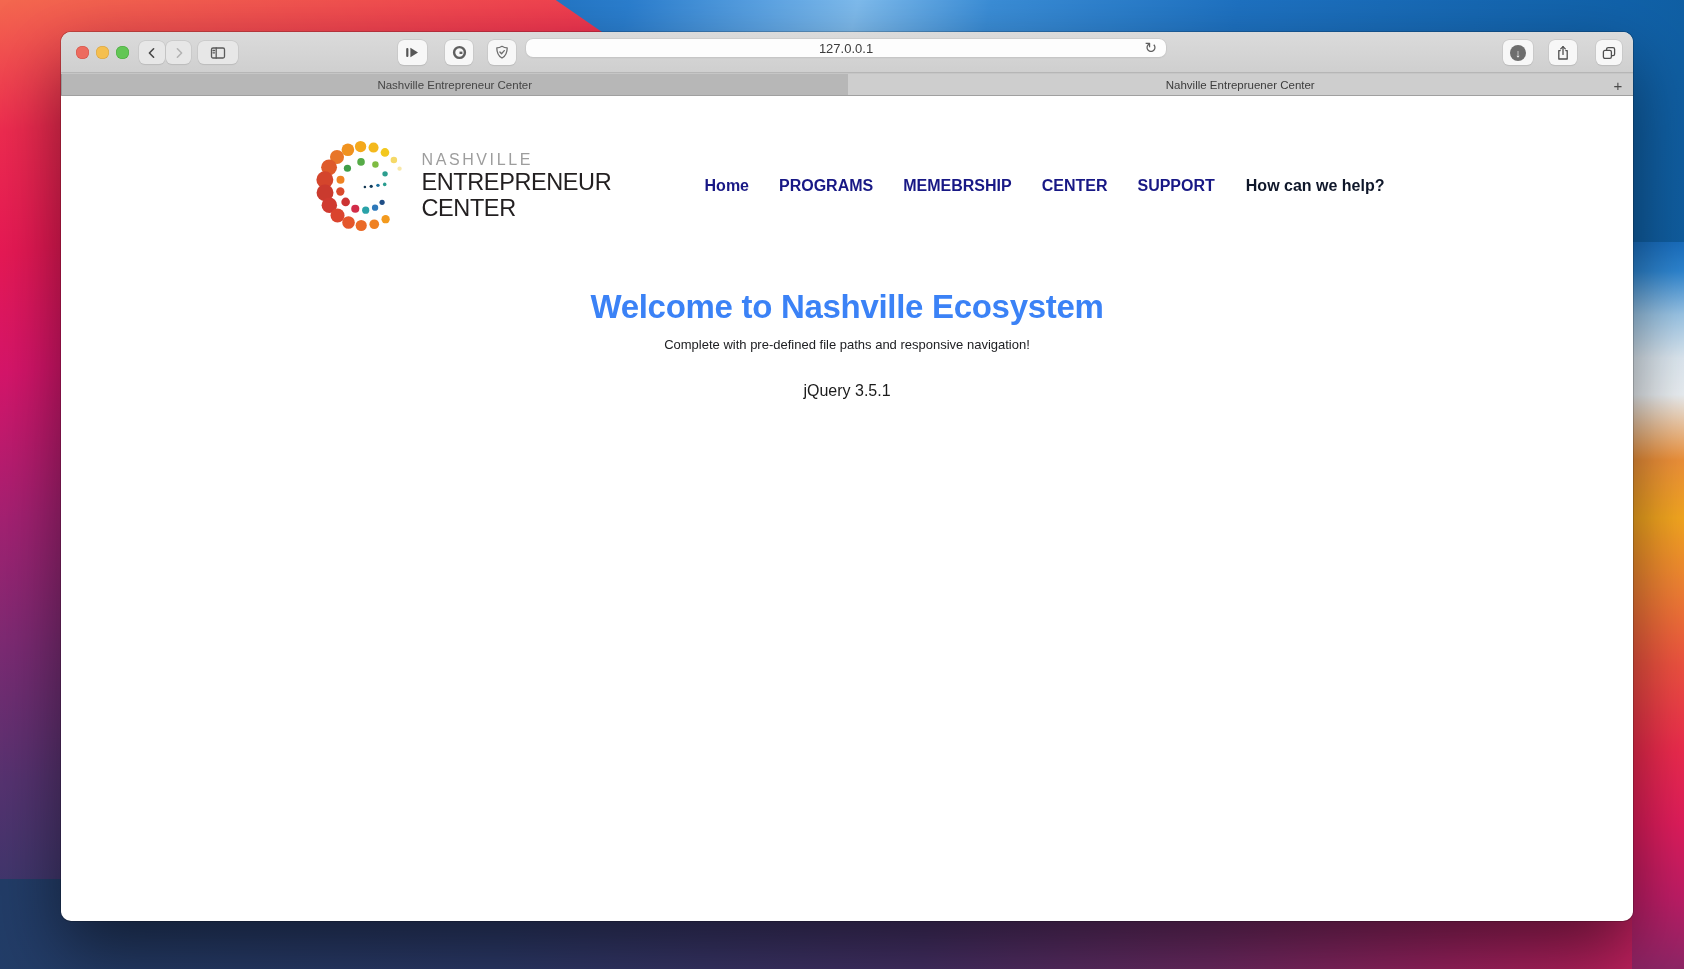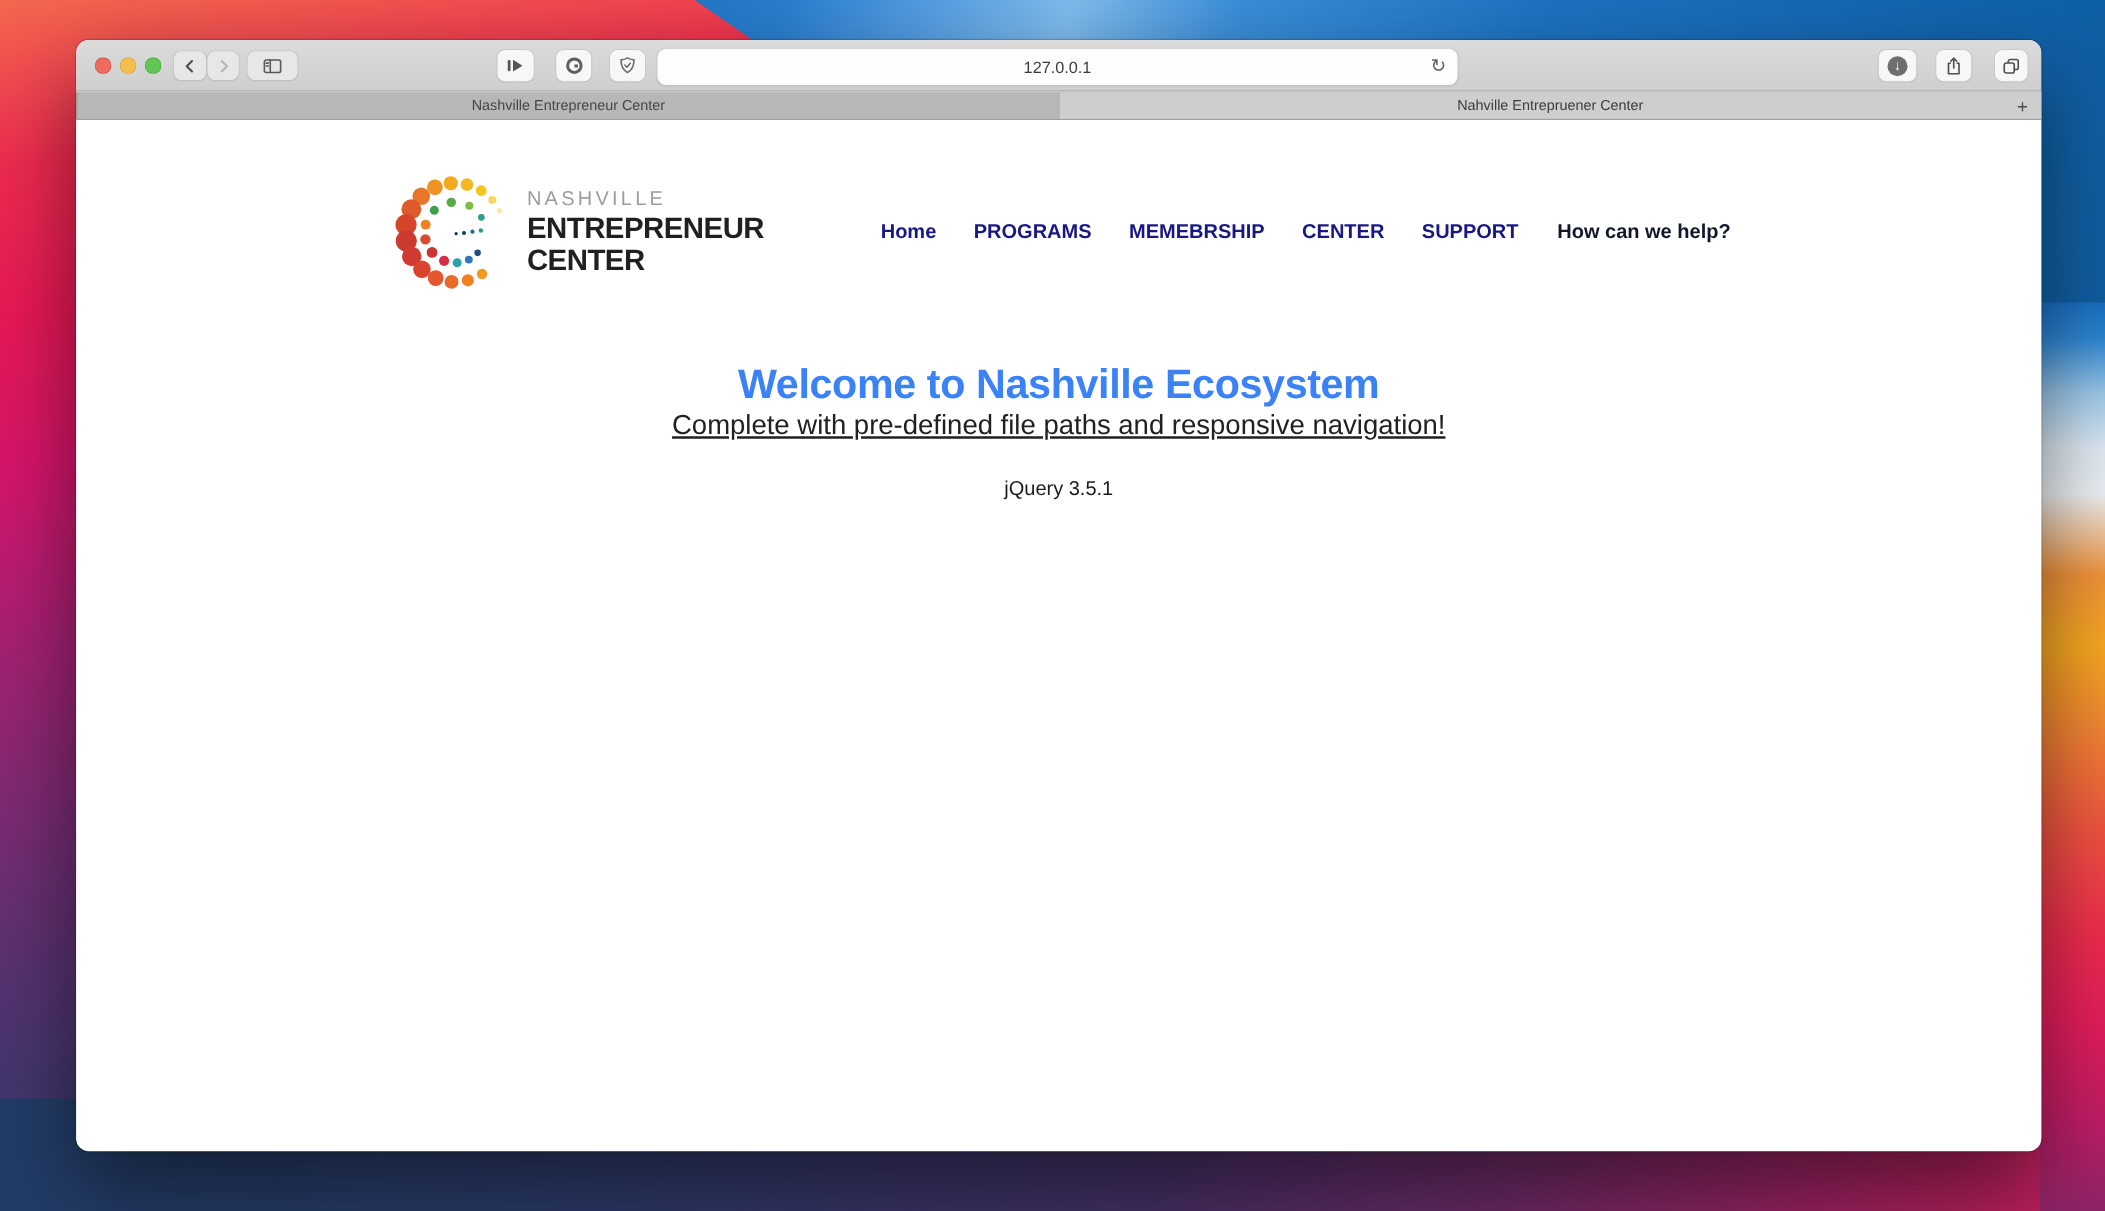--- a/index.html
+++ b/index.html
@@ -55,21 +55,21 @@
   .btn-back    { left:78px;  width:26px; }
   .btn-forward { left:105px; width:25px; }
   .btn-sidebar { left:137px; width:40px; }
   .btn-ext1 { left:337px; width:29px; }
   .btn-ext2 { left:384px; width:28px; }
   .btn-ext3 { left:427px; width:28px; }
   .btn-download { left:1442px; width:30px; }
   .btn-share    { left:1488px; width:28px; }
   .btn-tabsview { left:1535px; width:26px; }
 
-  .urlfield { position:absolute; left:465px; top:7px; width:640px; height:29px;
+  .urlfield { position:absolute; left:465px; top:7px; width:640px; height:18px;
     background:#fdfdfd; border-radius:7px;
     box-shadow:0 0 0 .5px #c6c6c6, 0 .5px 2px rgba(0,0,0,.12);
     display:flex; align-items:center; justify-content:center; }
   .urltext { font-size:13px; color:#3c3c3c; }
   .reload { position:absolute; right:9px; top:50%; transform:translateY(-54%);
     font-size:15px; color:#5f5f5f; line-height:1; }
   .dl-circle { width:16px; height:16px; border-radius:50%; background:#6e6e6e;
     color:#fff; font-size:11px; font-weight:bold; line-height:16px; text-align:center; }
 
   
@@ -84,31 +84,31 @@
     font-size:15px; color:#4a4a4a; font-weight:400; }
 
   
   .content { height:823px; background:#fff; border-radius:0 0 9px 9px; overflow:hidden; }
   .header { width:1155px; margin:0 auto; padding:36px 40px 0;
     display:flex; align-items:center; justify-content:space-between; }
   .brand { display:flex; align-items:center; }
   .brand-mark { width:108px; height:108px; }
   .brand-text { margin-left:4px; line-height:1; }
   .brand-line1 { font-size:16px; letter-spacing:2.6px; color:#9d9d9d; font-weight:400; }
-  .brand-line2, .brand-line3 { font-size:23.5px; font-weight:700; color:#221f20; letter-spacing:-0.4px; }
+  .brand-line2, .brand-line3 { font-size:23.5px; font-weight:400; color:#221f20; letter-spacing:-0.4px; }
   .brand-line2 { margin-top:3px; } .brand-line3 { margin-top:2px; }
 
   .nav { display:flex; align-items:center; font-weight:700; font-size:16px; }
   .nav a { text-decoration:none; color:#181885; margin-left:30px; cursor:pointer; }
   .nav a:first-child { margin-left:0; }
   .nav .cta { color:#0f172a; margin-left:31px; }
 
   .hero { text-align:center; margin-top:48px; }
   .hero h1 { font-size:33px; font-weight:800; color:#3b82f6; letter-spacing:-0.3px;margin-top:47px; }
-  .hero .sub { margin-top:1px; font-size:22px; color:#202124;text-decoration:underline; }
+  .hero .sub { margin-top:11px; font-size:13px; color:#202124; }
   .stack { margin-top:27px; font-size:16px; color:#1b1b1b; line-height:23px; }
 
   .icon-stroke { stroke:#5a5a5a; fill:none; stroke-width:1.3; stroke-linecap:round; stroke-linejoin:round; }
 </style>
 </head>
 <body>
 
 <div class="desktop">
   <div class="wp wp-base"></div>
   <div class="wp wp-bottom"></div>

